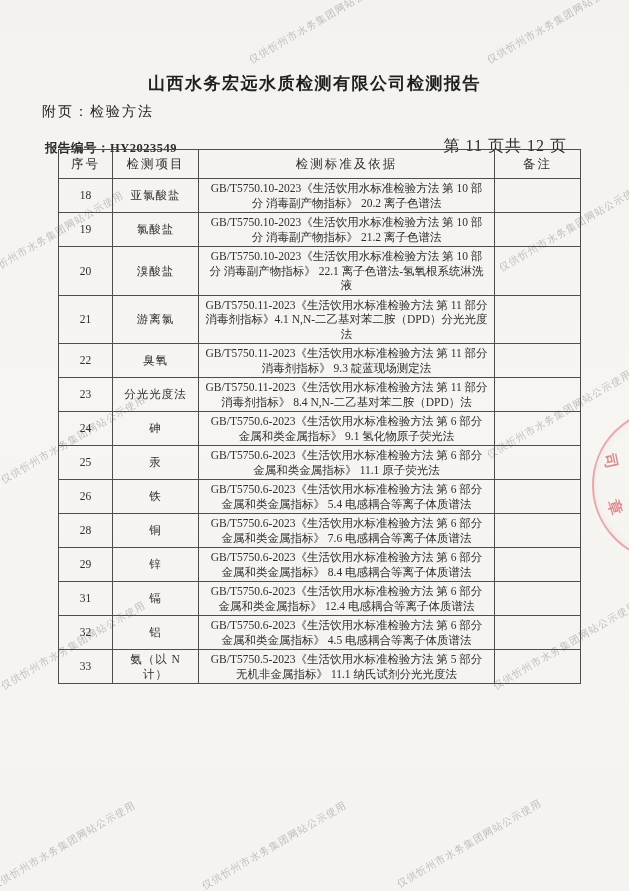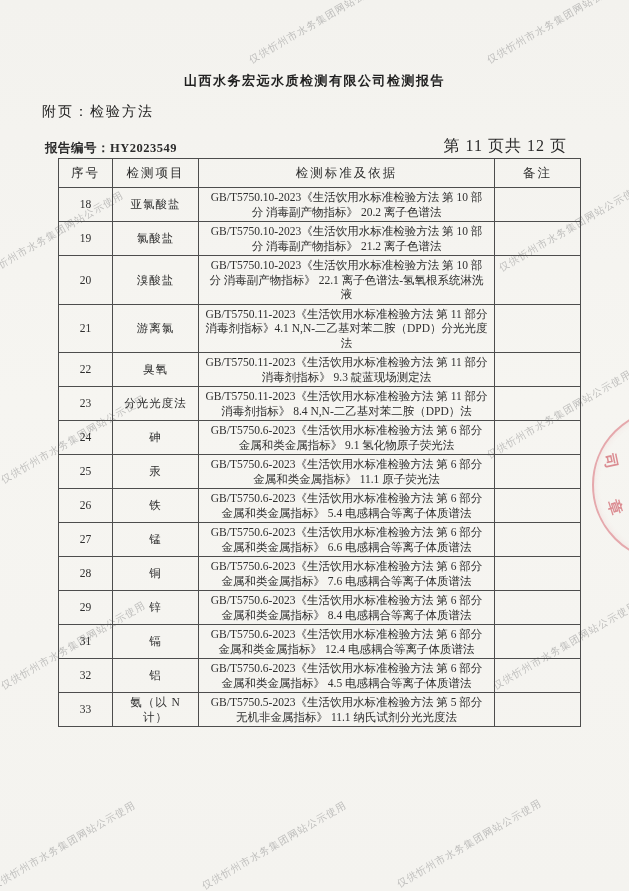--- a/index.html
+++ b/index.html
@@ -13,36 +13,36 @@
     position:relative;
     width:629px;height:891px;
     overflow:hidden;
     background:linear-gradient(180deg,#f3f2ee 0%,#f6f5f1 45%,#f4f3ef 100%);
   }
   
   .title{
     position:absolute;top:72px;left:0;width:629px;
     text-align:center;
     font-family:"Liberation Sans", sans-serif;
-    font-weight:bold;font-size:13px;letter-spacing:1.5px;color:#1f1f1f;
+    font-weight:bold;font-size:17px;letter-spacing:1.5px;color:#1f1f1f;
   }
   .subtitle{
     position:absolute;top:103px;left:42px;
     font-weight:normal;font-size:14px;letter-spacing:2px;color:#222;
   }
   .meta-row{
     position:absolute;top:136px;left:45px;width:522px;
     display:flex;justify-content:space-between;align-items:flex-end;
     font-size:12.5px;
   }
   .report-no{font-weight:bold;letter-spacing:0.5px;}
   .page-info{font-size:16px;letter-spacing:1px;}
   
   table.methods{
-    position:absolute;top:158px;left:58px;width:522px;
+    position:absolute;top:149px;left:58px;width:522px;
     border-collapse:collapse;table-layout:fixed;
     font-size:11.5px;line-height:14.5px;color:#2e2e2e;
   }
   table.methods th,table.methods td{
     border:1px solid #4d4d4d;
     padding:2px 6px;
     vertical-align:middle;
     overflow:hidden;
   }
   table.methods th{
@@ -170,26 +170,20 @@
           <td class="c-std">GB/T5750.6-2023《生活饮用水标准检验方法 第 6 部分 金属和类金属指标》 11.1 原子荧光法</td>
           <td class="c-note"></td>
         </tr>
         <tr>
           <td class="c-no">26</td>
           <td class="c-item">铁</td>
           <td class="c-std">GB/T5750.6-2023《生活饮用水标准检验方法 第 6 部分 金属和类金属指标》 5.4 电感耦合等离子体质谱法</td>
           <td class="c-note"></td>
         </tr>
         <tr>
-          <td class="c-no">27</td>
-          <td class="c-item">锰</td>
-          <td class="c-std">GB/T5750.6-2023《生活饮用水标准检验方法 第 6 部分 金属和类金属指标》 6.6 电感耦合等离子体质谱法</td>
-          <td class="c-note"></td>
-        </tr>
-        <tr>
           <td class="c-no">28</td>
           <td class="c-item">铜</td>
           <td class="c-std">GB/T5750.6-2023《生活饮用水标准检验方法 第 6 部分 金属和类金属指标》 7.6 电感耦合等离子体质谱法</td>
           <td class="c-note"></td>
         </tr>
         <tr>
           <td class="c-no">29</td>
           <td class="c-item">锌</td>
           <td class="c-std">GB/T5750.6-2023《生活饮用水标准检验方法 第 6 部分 金属和类金属指标》 8.4 电感耦合等离子体质谱法</td>
           <td class="c-note"></td>

